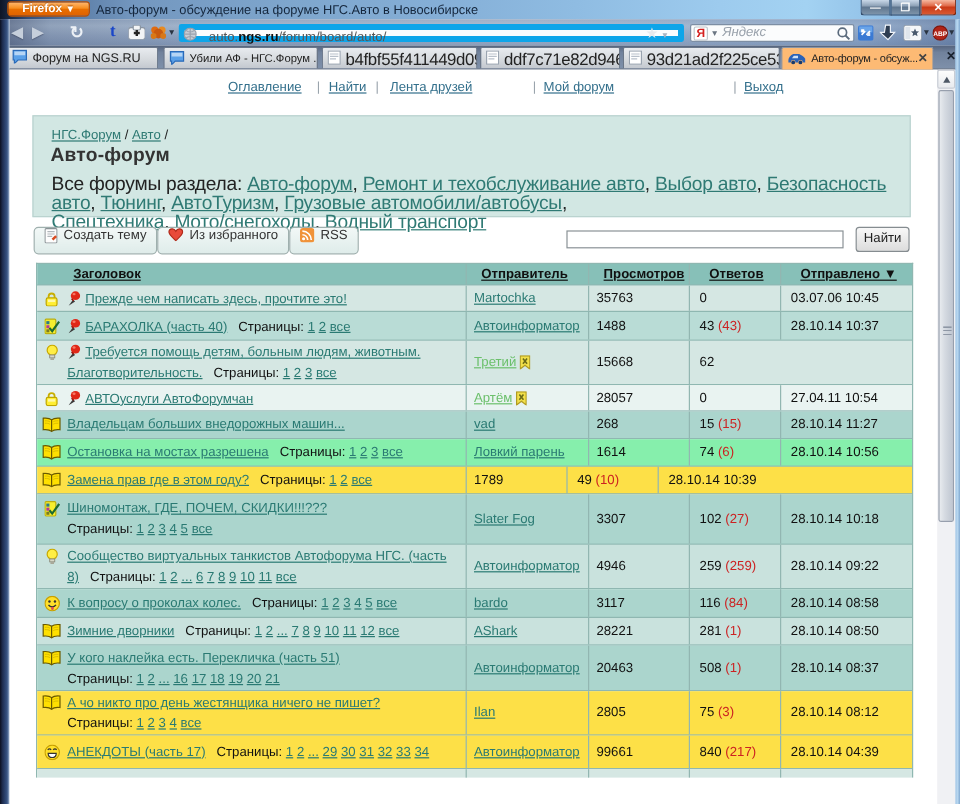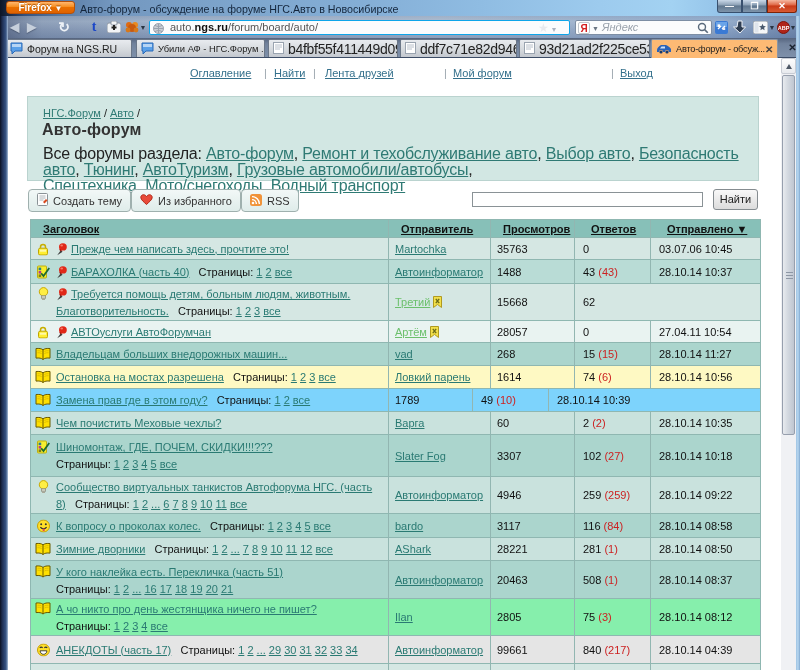--- a/index.html
+++ b/index.html
@@ -17,21 +17,21 @@
 .wb{width:25px;height:13px;border:1px solid #38506e;border-top:none;background:linear-gradient(180deg,#c9d8e8 0%,#8fa3b8 40%,#5f768e 50%,#7e94aa 100%);
  color:#fff;font-size:9px;text-align:center;line-height:12px;font-weight:bold}
 .wb.min{border-radius:0 0 0 3px}
 .wb.cls{width:30px;border-radius:0 0 3px 0;background:linear-gradient(180deg,#f5b8a0 0%,#e06b4a 40%,#c93a17 50%,#d95a33 100%);border-color:#7e2408}
 
 #navbar{position:absolute;left:2px;top:16px;width:796px;height:22px;
  background:linear-gradient(180deg,#93a6c0 0%,#a2b4cb 25%,#90a3bf 60%,#7e93b2 100%)}
 #navshade{position:absolute;left:2px;top:16px;width:796px;height:22px;
  background:linear-gradient(90deg,rgba(40,50,80,.45) 0,rgba(70,85,115,.18) 5%,rgba(255,255,255,0) 20%,rgba(255,255,255,.12) 55%,rgba(120,160,210,.25) 90%,rgba(60,90,140,.4) 100%)}
 .nico{position:absolute;top:16px;height:22px;display:flex;align-items:center;justify-content:center}
-#urlbar{position:absolute;left:149px;top:20px;width:421px;height:15px;background:#fbfcfd;border:1px solid #0ea5e9;border-radius:2px;
+#urlbar{position:absolute;left:149px;top:20px;width:421px;height:15px;background:#fbfcfd;border:5px solid #0ea5e9;border-radius:2px;
  font-size:11px;color:#555;line-height:13px;padding-left:20px}
 #urlbar b{color:#111}
 #urlstar{position:absolute;left:538px;top:21px;width:32px;height:13px;color:#e8eaee;font-size:12px;text-align:left}
 #searchbox{position:absolute;left:575px;top:20px;width:137px;height:15px;background:#fbfcfd;border:1px solid #7d8ea4;border-radius:2px;
  font-size:11px;font-style:italic;color:#9aa2ac;line-height:13px;padding-left:26px}
 
 #tabbar{position:absolute;left:2px;top:38px;width:796px;height:20px;
  background:linear-gradient(180deg,#55647e 0%,#71829c 30%,#7e90aa 100%);border-bottom:1px solid #3c4c66}
 .tab{position:absolute;top:39px;height:18px;border:1px solid #6b7788;border-bottom:none;border-radius:2px 2px 0 0;
  background:linear-gradient(180deg,#e8ebef 0%,#d6dade 55%,#c3c8cf 100%);
@@ -57,35 +57,35 @@
 .mlink{position:absolute;font-size:11px;color:#34708c;text-decoration:underline}
 .msep{position:absolute;font-size:11px;color:#9aa4ac}
 #panel{position:absolute;left:19px;top:38px;width:732px;height:85px;background:#d2e7e3;border:1px solid #bad3cf}
 #panel .crumb{position:absolute;left:15px;top:10px;font-size:11px;color:#222}
 #panel .crumb a{color:#2f7a74;text-decoration:underline}
 #panel h1{position:absolute;left:14px;top:24px;font-size:16px;font-weight:bold;color:#333;letter-spacing:.2px}
 #panel .desc{position:absolute;left:15px;top:49px;width:725px;font-size:16px;letter-spacing:-.2px;line-height:16px;color:#222}
 #panel .desc a{color:#2f7a74;text-decoration:underline}
 
 .pbtn{position:absolute;height:23px;background:linear-gradient(180deg,#f2f8f7,#dfecea);border:1px solid #9fb0ae;border-radius:4px;
- font-size:11px;color:#333;display:flex;align-items:center;padding:0 8px}
+ font-size:11px;color:#333;display:flex;padding:0 8px}
 .pbtn .bi{margin-right:5px}
 #finput{position:absolute;left:464px;top:134px;width:231px;height:15px;background:#fff;border:1px solid #8a9296}
 #fbtn{position:absolute;left:705px;top:131px;width:45px;height:21px;background:linear-gradient(180deg,#f8f8f8,#dcdcdc);
  border:1px solid #858c90;border-radius:3px;font-size:11px;color:#222;text-align:center;line-height:19px}
 
 #ftable{position:absolute;left:22px;top:161px;width:731px;border:1px solid #8fb7b1;border-bottom:none}
 .trow{display:flex;border-bottom:1px solid #8fb7b1;position:relative}
 .c{border-right:1px solid #92b6b1;position:relative}
 .c:last-child{border-right:none}
 .c1{width:358px}.c2{width:102px}.c3{width:84px}.c4{width:76px}.c5{width:109px}
 #thead{height:18px;background:#87c0b8;font-weight:bold;font-size:11px;color:#1d5a55}
 #thead .c{display:flex;align-items:center}
 #thead .c span{text-decoration:underline}
-#thead .c1 span{margin-left:12px}
+#thead .c1 span{margin-left:30px}
 #thead .c2 span,#thead .c3 span{margin-left:6px}
 #thead .c4 span,#thead .c5 span{margin-left:8px}
 .trow .c2,.trow .c3,.trow .c4,.trow .c5{display:flex;align-items:center;font-size:11px;color:#111}
 .trow .c2{padding-left:6px}.trow .c3{padding-left:6px}.trow .c4{padding-left:8px}.trow .c5{padding-left:8px}
 .trow a{color:#2a7a73;text-decoration:underline}
 .trow .c2 a{color:#2a7a73}
 .green{color:#6cc06c !important}
 .red{color:#cc2222}
 .trow .c1{position:relative;font-size:11px;color:#111}
 .ticon{position:absolute;left:3px;width:18px;display:flex;justify-content:center;line-height:0}
@@ -357,76 +357,56 @@
           </div>
  <div class="c c2">
             <a>vad</a>
           </div>
           <div class="c c3">268</div>
           <div class="c c4">
             <span>15&nbsp;<span class="red">(15)</span></span>
           </div>
           <div class="c c5">28.10.14 11:27</div>
 </div>
-<div class="trow" style="height:23px;background:#fef9c3">
+<div class="trow" style="height:23px;background:#86efac">
  <div class="c c1">
             <span class="ticon ic-c">
               <svg width="16" height="13" viewBox="0 0 16 13">
                 <path d="M8 2.4C6.5 1 4 .7 1 1v9.6c3-.3 5.5 0 7 1.4 1.5-1.4 4-1.7 7-1.4V1c-3-.3-5.5.1-7 1.4z" fill="#ffe000" stroke="#6a5a00" stroke-width="1"></path>
                 <path d="M8 2.4V12" stroke="#6a5a00"></path>
                 <path d="M2.4 3.2c1.8-.1 3 .1 4.2.8M2.4 5.2c1.8-.1 3 .1 4.2.8M9.4 4c1.2-.7 2.4-.9 4.2-.8M9.4 6c1.2-.7 2.4-.9 4.2-.8" stroke="#d8b800" stroke-width=".8" fill="none"></path>
               </svg>
             </span>
             <div class="txt one"><a>Остановка на мостах разрешена</a><span class="pages">&nbsp;&nbsp; Страницы: <a>1</a> <a>2</a> <a>3</a> <a>все</a></span></div>
           </div>
  <div class="c c2">
             <a>Ловкий парень</a>
           </div>
           <div class="c c3">1614</div>
           <div class="c c4">
             <span>74&nbsp;<span class="red">(6)</span></span>
           </div>
           <div class="c c5">28.10.14 10:56</div>
 </div>
-<div class="trow" style="height:23px;background:#7dd3fc">
+<div class="trow" style="height:23px;background:#fde047">
  <div class="c c1">
             <span class="ticon ic-c">
               <svg width="16" height="13" viewBox="0 0 16 13">
                 <path d="M8 2.4C6.5 1 4 .7 1 1v9.6c3-.3 5.5 0 7 1.4 1.5-1.4 4-1.7 7-1.4V1c-3-.3-5.5.1-7 1.4z" fill="#ffe000" stroke="#6a5a00" stroke-width="1"></path>
                 <path d="M8 2.4V12" stroke="#6a5a00"></path>
                 <path d="M2.4 3.2c1.8-.1 3 .1 4.2.8M2.4 5.2c1.8-.1 3 .1 4.2.8M9.4 4c1.2-.7 2.4-.9 4.2-.8M9.4 6c1.2-.7 2.4-.9 4.2-.8" stroke="#d8b800" stroke-width=".8" fill="none"></path>
               </svg>
             </span>
             <div class="txt one"><a>Замена прав где в этом году?</a><span class="pages">&nbsp;&nbsp; Страницы: <a>1</a> <a>2</a> <a>все</a></span></div>
           </div>
           <div class="c c3">1789</div>
           <div class="c c4">
             <span>49&nbsp;<span class="red">(10)</span></span>
           </div>
           <div class="c c5">28.10.14 10:39</div>
-</div>
-<div class="trow" style="height:23px;background:#c9e2dd">
- <div class="c c1">
-            <span class="ticon ic-c">
-              <svg width="16" height="13" viewBox="0 0 16 13">
-                <path d="M8 2.4C6.5 1 4 .7 1 1v9.6c3-.3 5.5 0 7 1.4 1.5-1.4 4-1.7 7-1.4V1c-3-.3-5.5.1-7 1.4z" fill="#ffe000" stroke="#6a5a00" stroke-width="1"></path>
-                <path d="M8 2.4V12" stroke="#6a5a00"></path>
-                <path d="M2.4 3.2c1.8-.1 3 .1 4.2.8M2.4 5.2c1.8-.1 3 .1 4.2.8M9.4 4c1.2-.7 2.4-.9 4.2-.8M9.4 6c1.2-.7 2.4-.9 4.2-.8" stroke="#d8b800" stroke-width=".8" fill="none"></path>
-              </svg>
-            </span>
-            <div class="txt one"><a>Чем почистить Меховые чехлы?</a></div>
-          </div>
- <div class="c c2">
-            <a>Варга</a>
-          </div>
-          <div class="c c3">60</div>
-          <div class="c c4">
-            <span>2&nbsp;<span class="red">(2)</span></span>
-          </div>
-          <div class="c c5">28.10.14 10:35</div>
 </div>
 <div class="trow" style="height:42px;background:#abd5cd">
  <div class="c c1">
             <span class="ticon" style="top:5px">
               <svg width="13" height="14" viewBox="0 0 13 14">
                 <rect x="0.5" y="1" width="9" height="12" rx="1" fill="#f6ee2e" stroke="#bcae10"></rect>
                 <rect x="1.6" y="2.6" width="2.6" height="2.6" fill="#2a7a8a"></rect>
                 <rect x="1.6" y="6" width="2.6" height="2.6" fill="#b03a9a"></rect>
                 <rect x="1.6" y="9.4" width="2.6" height="2.6" fill="#7a7a20"></rect>
                 <path d="M4.2 8.2l2.3 2.8 5.8-8" stroke="#1e6a30" stroke-width="1.8" fill="none"></path>
@@ -518,41 +498,41 @@
           </div>
  <div class="c c2">
             <a>Автоинформатор</a>
           </div>
           <div class="c c3">20463</div>
           <div class="c c4">
             <span>508&nbsp;<span class="red">(1)</span></span>
           </div>
           <div class="c c5">28.10.14 08:37</div>
 </div>
-<div class="trow" style="height:37px;background:#86efac">
+<div class="trow" style="height:37px;background:#fde047">
  <div class="c c1">
             <span class="ticon" style="top:3px">
               <svg width="16" height="13" viewBox="0 0 16 13">
                 <path d="M8 2.4C6.5 1 4 .7 1 1v9.6c3-.3 5.5 0 7 1.4 1.5-1.4 4-1.7 7-1.4V1c-3-.3-5.5.1-7 1.4z" fill="#ffe000" stroke="#6a5a00" stroke-width="1"></path>
                 <path d="M8 2.4V12" stroke="#6a5a00"></path>
                 <path d="M2.4 3.2c1.8-.1 3 .1 4.2.8M2.4 5.2c1.8-.1 3 .1 4.2.8M9.4 4c1.2-.7 2.4-.9 4.2-.8M9.4 6c1.2-.7 2.4-.9 4.2-.8" stroke="#d8b800" stroke-width=".8" fill="none"></path>
               </svg>
             </span>
             <div class="txt" style="padding-top:2px"><a>А чо никто про день жестянщика ничего не пишет?</a><br><span class="pages">Страницы: <a>1</a> <a>2</a> <a>3</a> <a>4</a> <a>все</a></span></div>
           </div>
  <div class="c c2">
             <a>Ilan</a>
           </div>
           <div class="c c3">2805</div>
           <div class="c c4">
             <span>75&nbsp;<span class="red">(3)</span></span>
           </div>
           <div class="c c5">28.10.14 08:12</div>
 </div>
-<div class="trow" style="height:28px;background:#e5e5e5">
+<div class="trow" style="height:28px;background:#fde047">
  <div class="c c1">
             <span class="ticon ic-c">
               <svg width="13" height="13" viewBox="0 0 13 13">
                 <circle cx="6.5" cy="6.5" r="6" fill="#ffe02a" stroke="#c8a000"></circle>
                 <path d="M2.8 4.4c.8-1.1 2-1.1 2.8 0M7.4 4.4c.8-1.1 2-1.1 2.8 0" stroke="#333" fill="none" stroke-width="1.1"></path>
                 <path d="M3.1 7.3h6.8c-.1 2.1-1.5 3.5-3.4 3.5S3.2 9.4 3.1 7.3z" fill="#fff" stroke="#333" stroke-width=".9"></path>
               </svg>
             </span>
             <div class="txt one"><a>АНЕКДОТЫ (часть 17)</a><span class="pages">&nbsp;&nbsp; Страницы: <a>1</a> <a>2</a> <a>...</a> <a>29</a> <a>30</a> <a>31</a> <a>32</a> <a>33</a> <a>34</a></span></div>
           </div>

